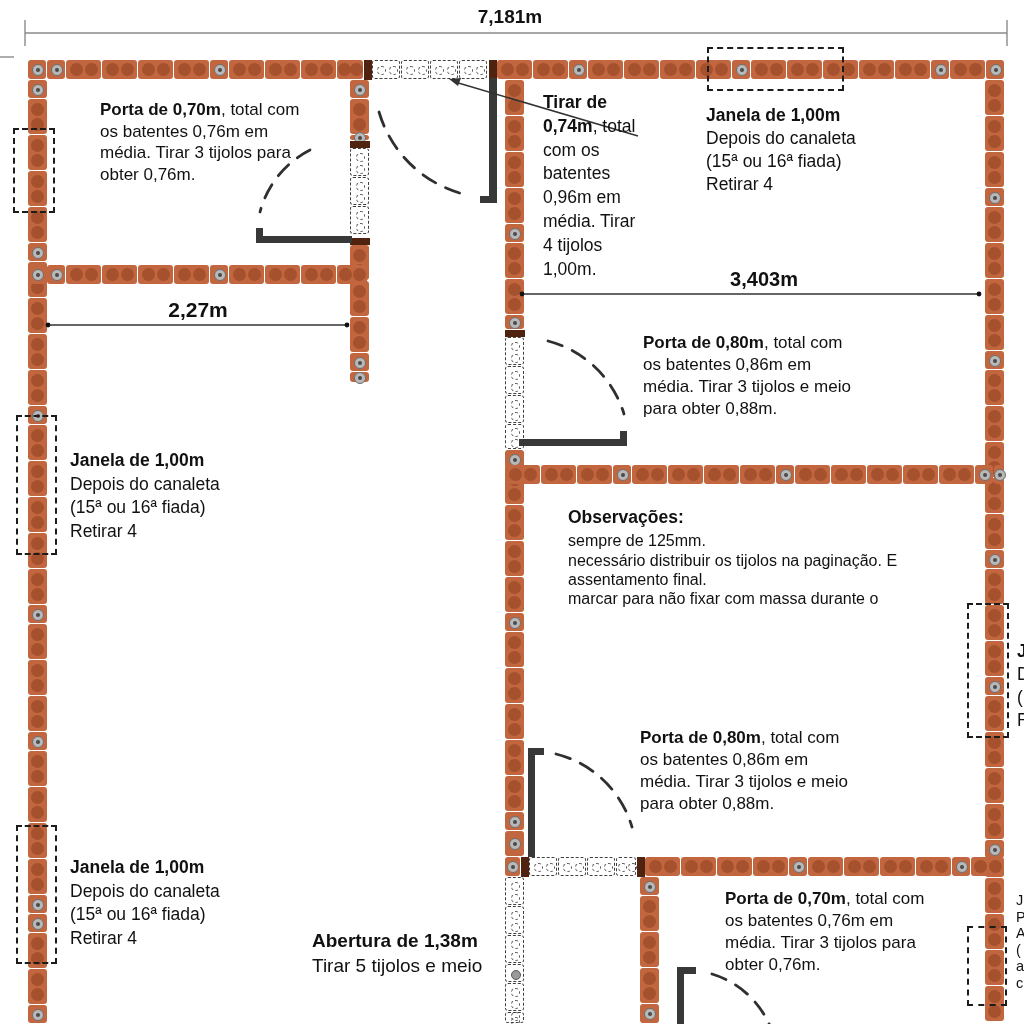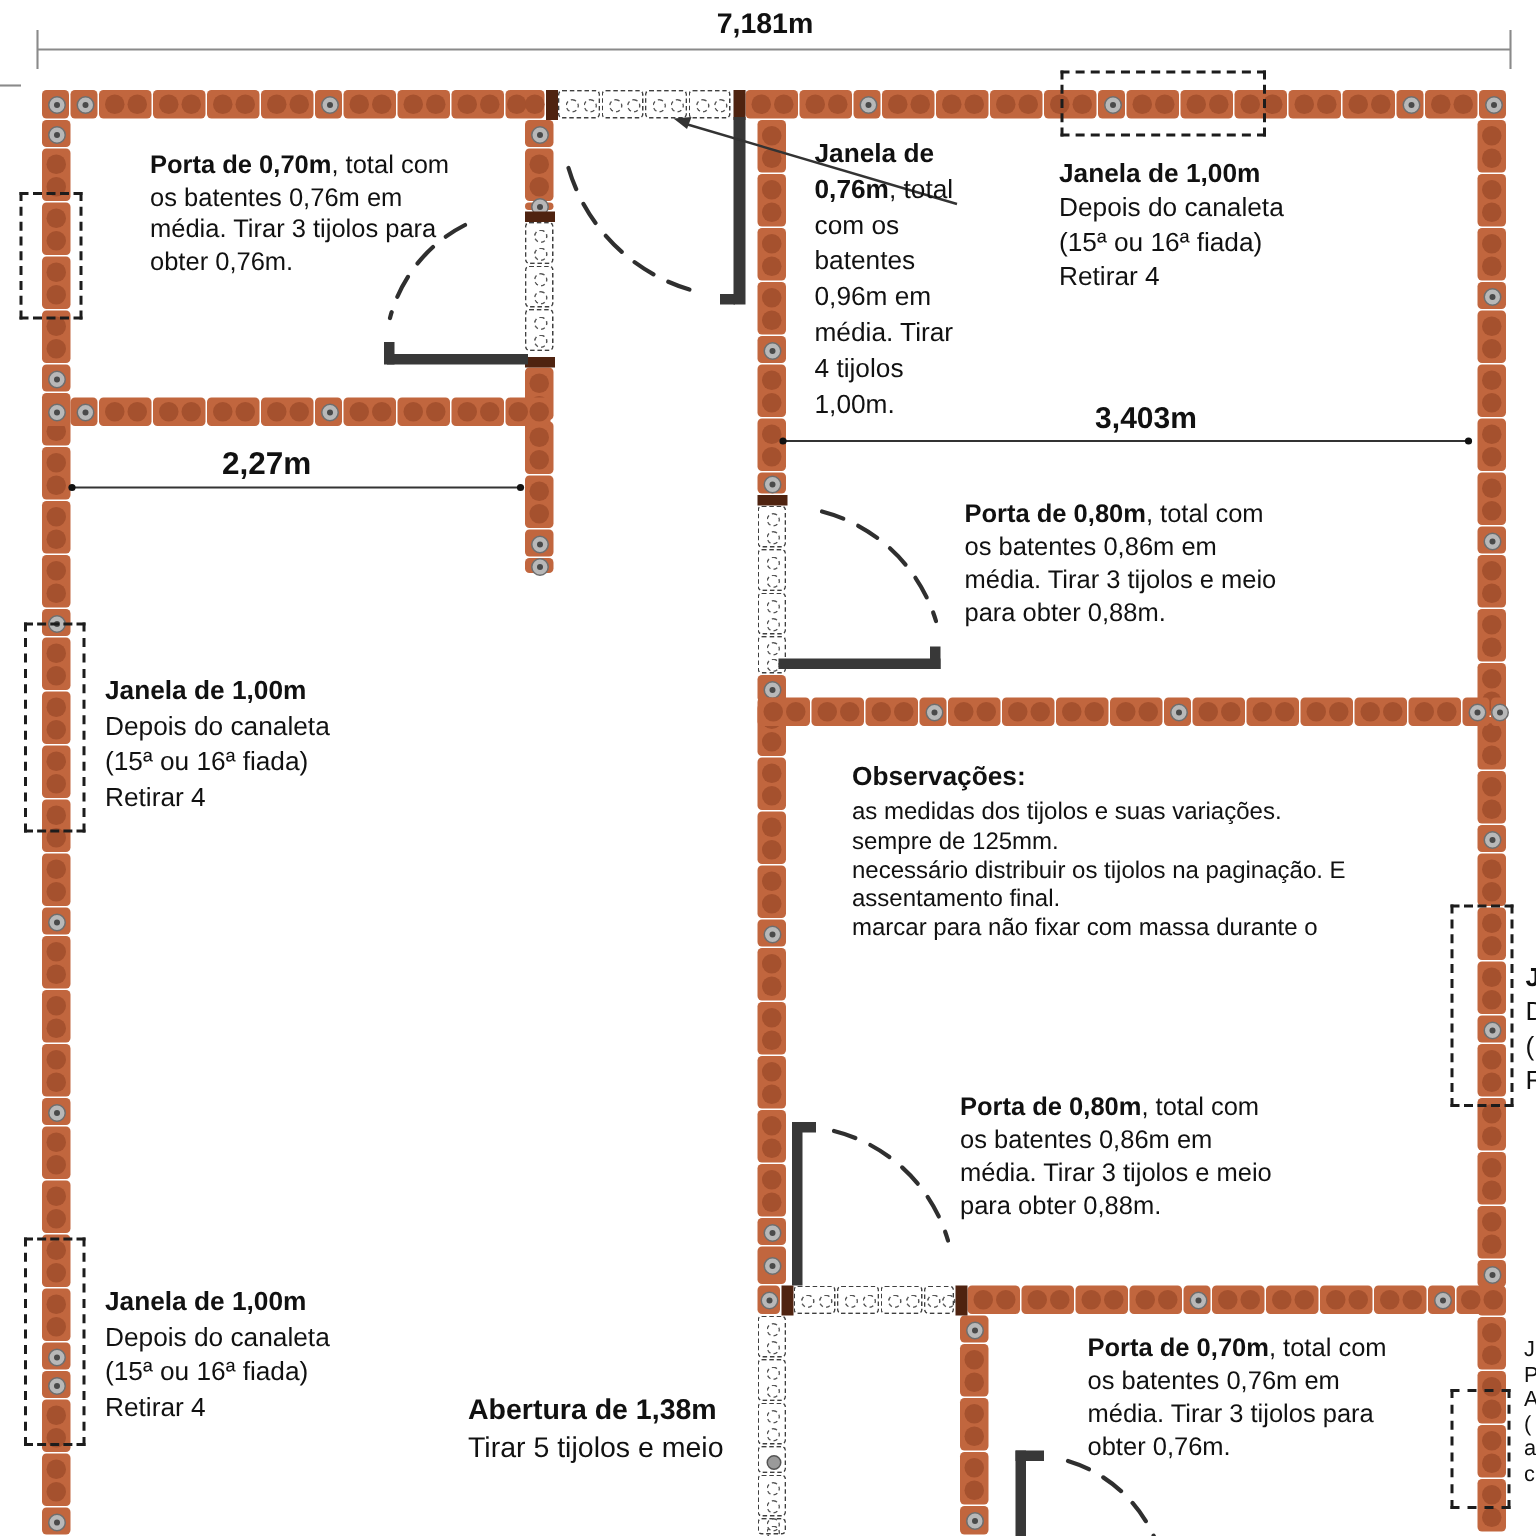--- a/index.html
+++ b/index.html
@@ -25,32 +25,32 @@
   .ann{position:absolute;z-index:8;font-size:17px;line-height:21.5px;white-space:nowrap;}
   .ann b{font-weight:bold;}
   .dim{position:absolute;z-index:8;font-weight:bold;white-space:nowrap;}
 </style>
 </head>
 <body style="--brick: #c1663e; --brickdot: #a5512e; --jamb: #4f2310; --leaf: #383838; --text: #111111;">
 
 <div id="plan">
 
   <div class="dim" style="left:460px;top:6px;width:100px;text-align:center;font-size:19px;">7,181m</div>
-  <div class="dim" style="left:148px;top:298px;width:100px;font-size:21px;">2,27m</div>
+  <div class="dim" style="left:148px;top:298px;width:100px;text-align:center;font-size:21px;">2,27m</div>
   <div class="dim" style="left:714px;top:268px;width:100px;text-align:center;font-size:20px;">3,403m</div>
 
   <div class="ann" style="left:100px;top:99px;">
       <div><b>Porta de 0,70m</b><span>, total com</span></div>
       <div><span>os batentes 0,76m em</span></div>
       <div><span>média. Tirar 3 tijolos para</span></div>
       <div><span>obter 0,76m.</span></div>
     </div>
   <div class="ann" style="left:543px;top:91px;font-size:17.5px;line-height:23.8px;">
-      <div><b>Janela de</b></div>
-      <div><b>0,76m</b><span>, total</span></div>
+      <div><b>Tirar de</b></div>
+      <div><b>0,74m</b><span>, total</span></div>
       <div><span>com os</span></div>
       <div><span>batentes</span></div>
       <div><span>0,96m em</span></div>
       <div><span>média. Tirar</span></div>
       <div><span>4 tijolos</span></div>
       <div><span>1,00m.</span></div>
     </div>
   <div class="ann" style="left:706px;top:104px;font-size:17.5px;line-height:23px;">
       <div><b>Janela de 1,00m</b></div>
       <div><span>Depois do canaleta</span></div>
@@ -58,21 +58,20 @@
       <div><span>Retirar 4</span></div>
     </div>
   <div class="ann" style="left:643px;top:332px;line-height:22px;">
       <div><b>Porta de 0,80m</b><span>, total com</span></div>
       <div><span>os batentes 0,86m em</span></div>
       <div><span>média. Tirar 3 tijolos e meio</span></div>
       <div><span>para obter 0,88m.</span></div>
     </div>
   <div class="ann" style="left:568px;top:508px;font-size:16px;line-height:19.3px;">
       <div style="margin-bottom: 4px;"><b style="font-size: 17.5px;">Observações:</b></div>
-      <div><span>as medidas dos tijolos e suas variações.</span></div>
       <div><span>sempre de 125mm.</span></div>
       <div><span>necessário distribuir os tijolos na paginação. E</span></div>
       <div><span>assentamento final.</span></div>
       <div><span>marcar para não fixar com massa durante o</span></div>
     </div>
   <div class="ann" style="left:70px;top:449px;font-size:17.5px;line-height:23.5px;">
       <div><b>Janela de 1,00m</b></div>
       <div><span>Depois do canaleta</span></div>
       <div><span>(15ª ou 16ª fiada)</span></div>
       <div><span>Retirar 4</span></div>

